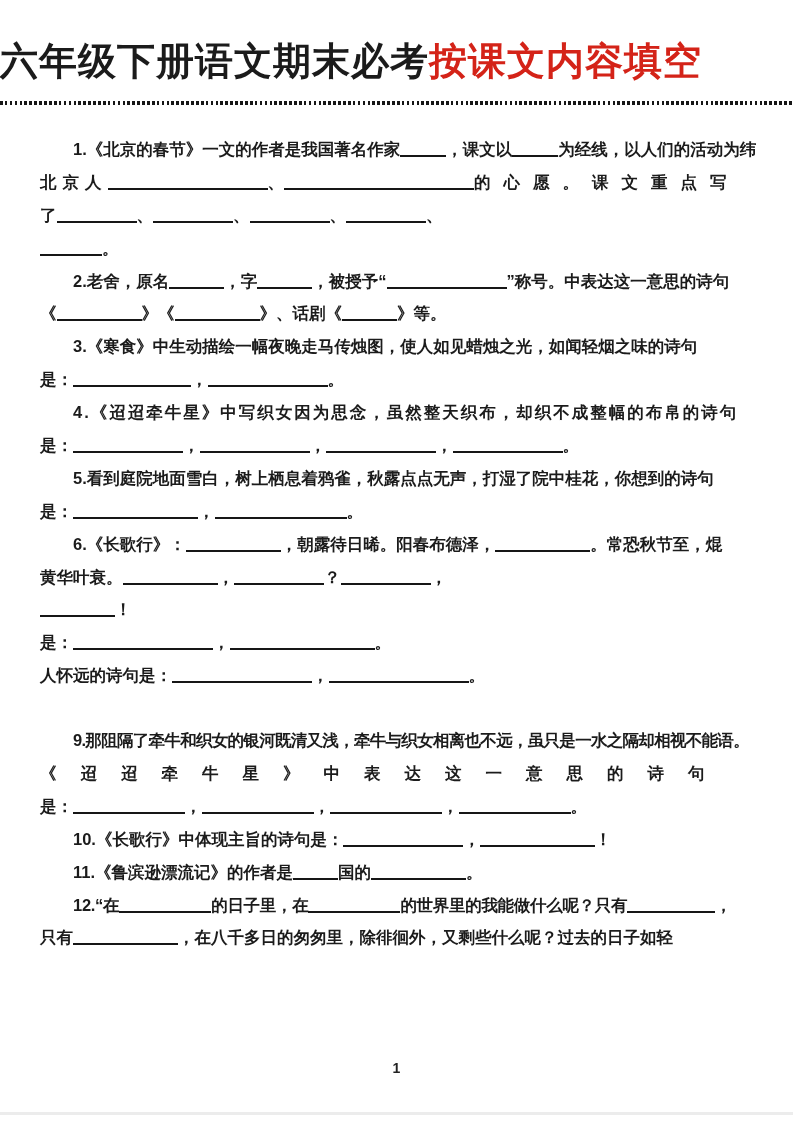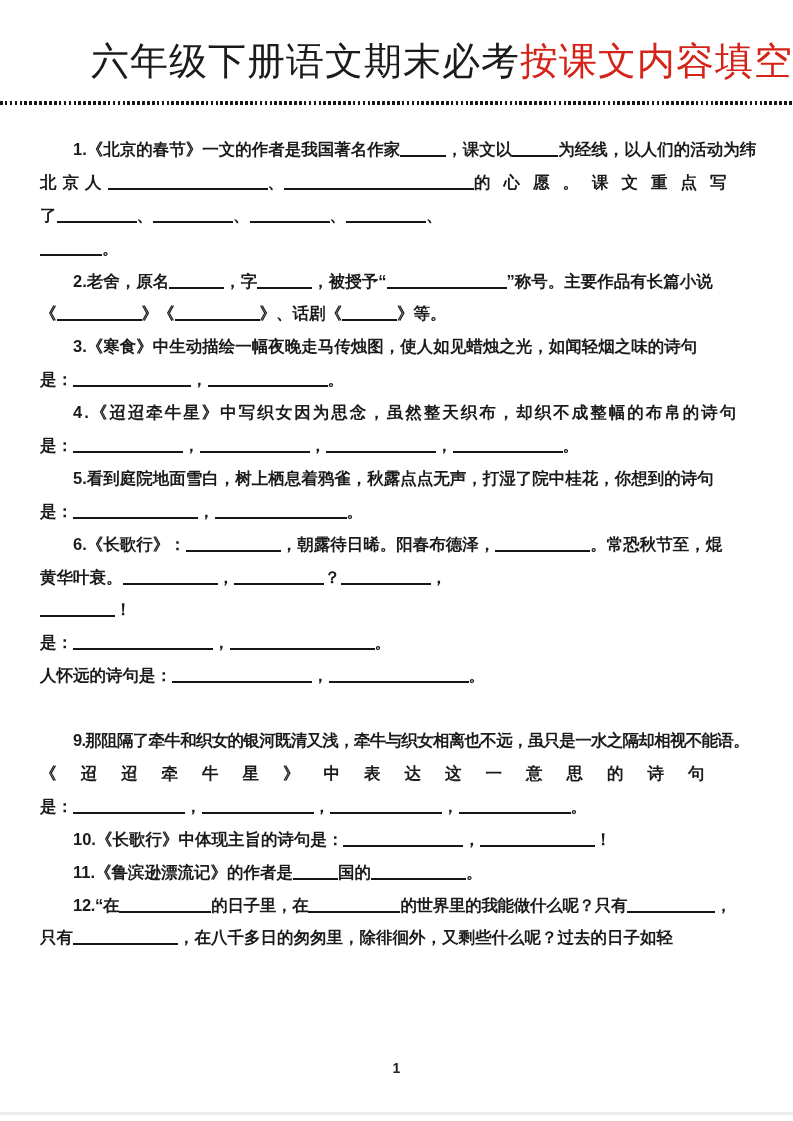--- a/index.html
+++ b/index.html
@@ -4,21 +4,21 @@
 <style>
   html,body{margin:0;padding:0;}
   body{
     width:793px;height:1121px;position:relative;background:#ffffff;
     font-family:"Liberation Sans","DejaVu Sans",sans-serif;
     color:#1b1b1b;overflow:hidden;
   }
   .page{position:absolute;inset:0;}
   .doc-title{
     position:absolute;top:36px;left:0;right:0;
-    text-align:right;font-size:38px;font-weight:normal;
+    text-align:left;font-size:38px;font-weight:bold;
     letter-spacing:1px;white-space:nowrap;
   }
   .doc-title .t-red{color:#d42318;}
   .dotted-divider{
     position:absolute;top:101px;left:0;width:793px;height:4px;
     background-image:repeating-linear-gradient(90deg,#161616 0px,#161616 2.6px,transparent 2.6px,transparent 4.9px);
   }
   .doc-body{
     position:absolute;top:133px;left:40px;width:712px;
     font-size:16.5px;font-weight:bold;color:#1b1b1b;
@@ -45,21 +45,21 @@
     <span class="t-black">六年级下册语文期末必考</span><span class="t-red" style="color: rgb(212, 35, 24);">按课文内容填空</span>
   </div>
 
   <div class="dotted-divider"></div>
 
   <div class="doc-body" id="doc-body">
       <div class="line indent"><span>1.《北京的春节》一文的作者是我国著名作家</span><span class="blank" style="width: 46px;"></span><span>，课文以</span><span class="blank" style="width: 46px;"></span><span>为经线，以人们的活动为纬</span></div>
       <div class="line"><span style="letter-spacing: 6px;">北京人</span><span class="blank" style="width: 160px;"></span><span>、</span><span class="blank" style="width: 190px;"></span><span style="letter-spacing: 13px;">的心愿。课文重点写</span></div>
       <div class="line"><span>了</span><span class="blank" style="width: 80px;"></span><span>、</span><span class="blank" style="width: 80px;"></span><span>、</span><span class="blank" style="width: 80px;"></span><span>、</span><span class="blank" style="width: 80px;"></span><span>、</span></div>
       <div class="line"><span class="blank" style="width: 62px;"></span><span>。</span></div>
-      <div class="line indent"><span>2.老舍，原名</span><span class="blank" style="width: 55px;"></span><span>，字</span><span class="blank" style="width: 55px;"></span><span>，被授予“</span><span class="blank" style="width: 120px;"></span><span>”称号。主要作品有长篇小说</span></div>
+      <div class="line indent"><span>2.老舍，原名</span><span class="blank" style="width: 55px;"></span><span>，字</span><span class="blank" style="width: 55px;"></span><span>，被授予“</span><span class="blank" style="width: 120px;"></span><span>”称号。中表达这一意思的诗句</span></div>
       <div class="line"><span>《</span><span class="blank" style="width: 85px;"></span><span>》《</span><span class="blank" style="width: 85px;"></span><span>》、话剧《</span><span class="blank" style="width: 55px;"></span><span>》等。</span></div>
       <div class="line indent"><span>3.《寒食》中生动描绘一幅夜晚走马传烛图，使人如见蜡烛之光，如闻轻烟之味的诗句</span></div>
       <div class="line"><span>是：</span><span class="blank" style="width: 118px;"></span><span>，</span><span class="blank" style="width: 120px;"></span><span>。</span></div>
       <div class="line indent" style="letter-spacing: 2px;"><span>4.《迢迢牵牛星》中写织女因为思念，虽然整天织布，却织不成整幅的布帛的诗句</span></div>
       <div class="line"><span>是：</span><span class="blank" style="width: 110px;"></span><span>，</span><span class="blank" style="width: 110px;"></span><span>，</span><span class="blank" style="width: 110px;"></span><span>，</span><span class="blank" style="width: 110px;"></span><span>。</span></div>
       <div class="line indent"><span>5.看到庭院地面雪白，树上栖息着鸦雀，秋露点点无声，打湿了院中桂花，你想到的诗句</span></div>
       <div class="line"><span>是：</span><span class="blank" style="width: 125px;"></span><span>，</span><span class="blank" style="width: 132px;"></span><span>。</span></div>
       <div class="line indent"><span>6.《长歌行》：</span><span class="blank" style="width: 95px;"></span><span>，朝露待日晞。阳春布德泽，</span><span class="blank" style="width: 95px;"></span><span>。常恐秋节至，焜</span></div>
       <div class="line"><span>黄华叶衰。</span><span class="blank" style="width: 95px;"></span><span>，</span><span class="blank" style="width: 90px;"></span><span>？</span><span class="blank" style="width: 90px;"></span><span>，</span></div>
       <div class="line"><span class="blank" style="width: 75px;"></span><span>！</span></div>

